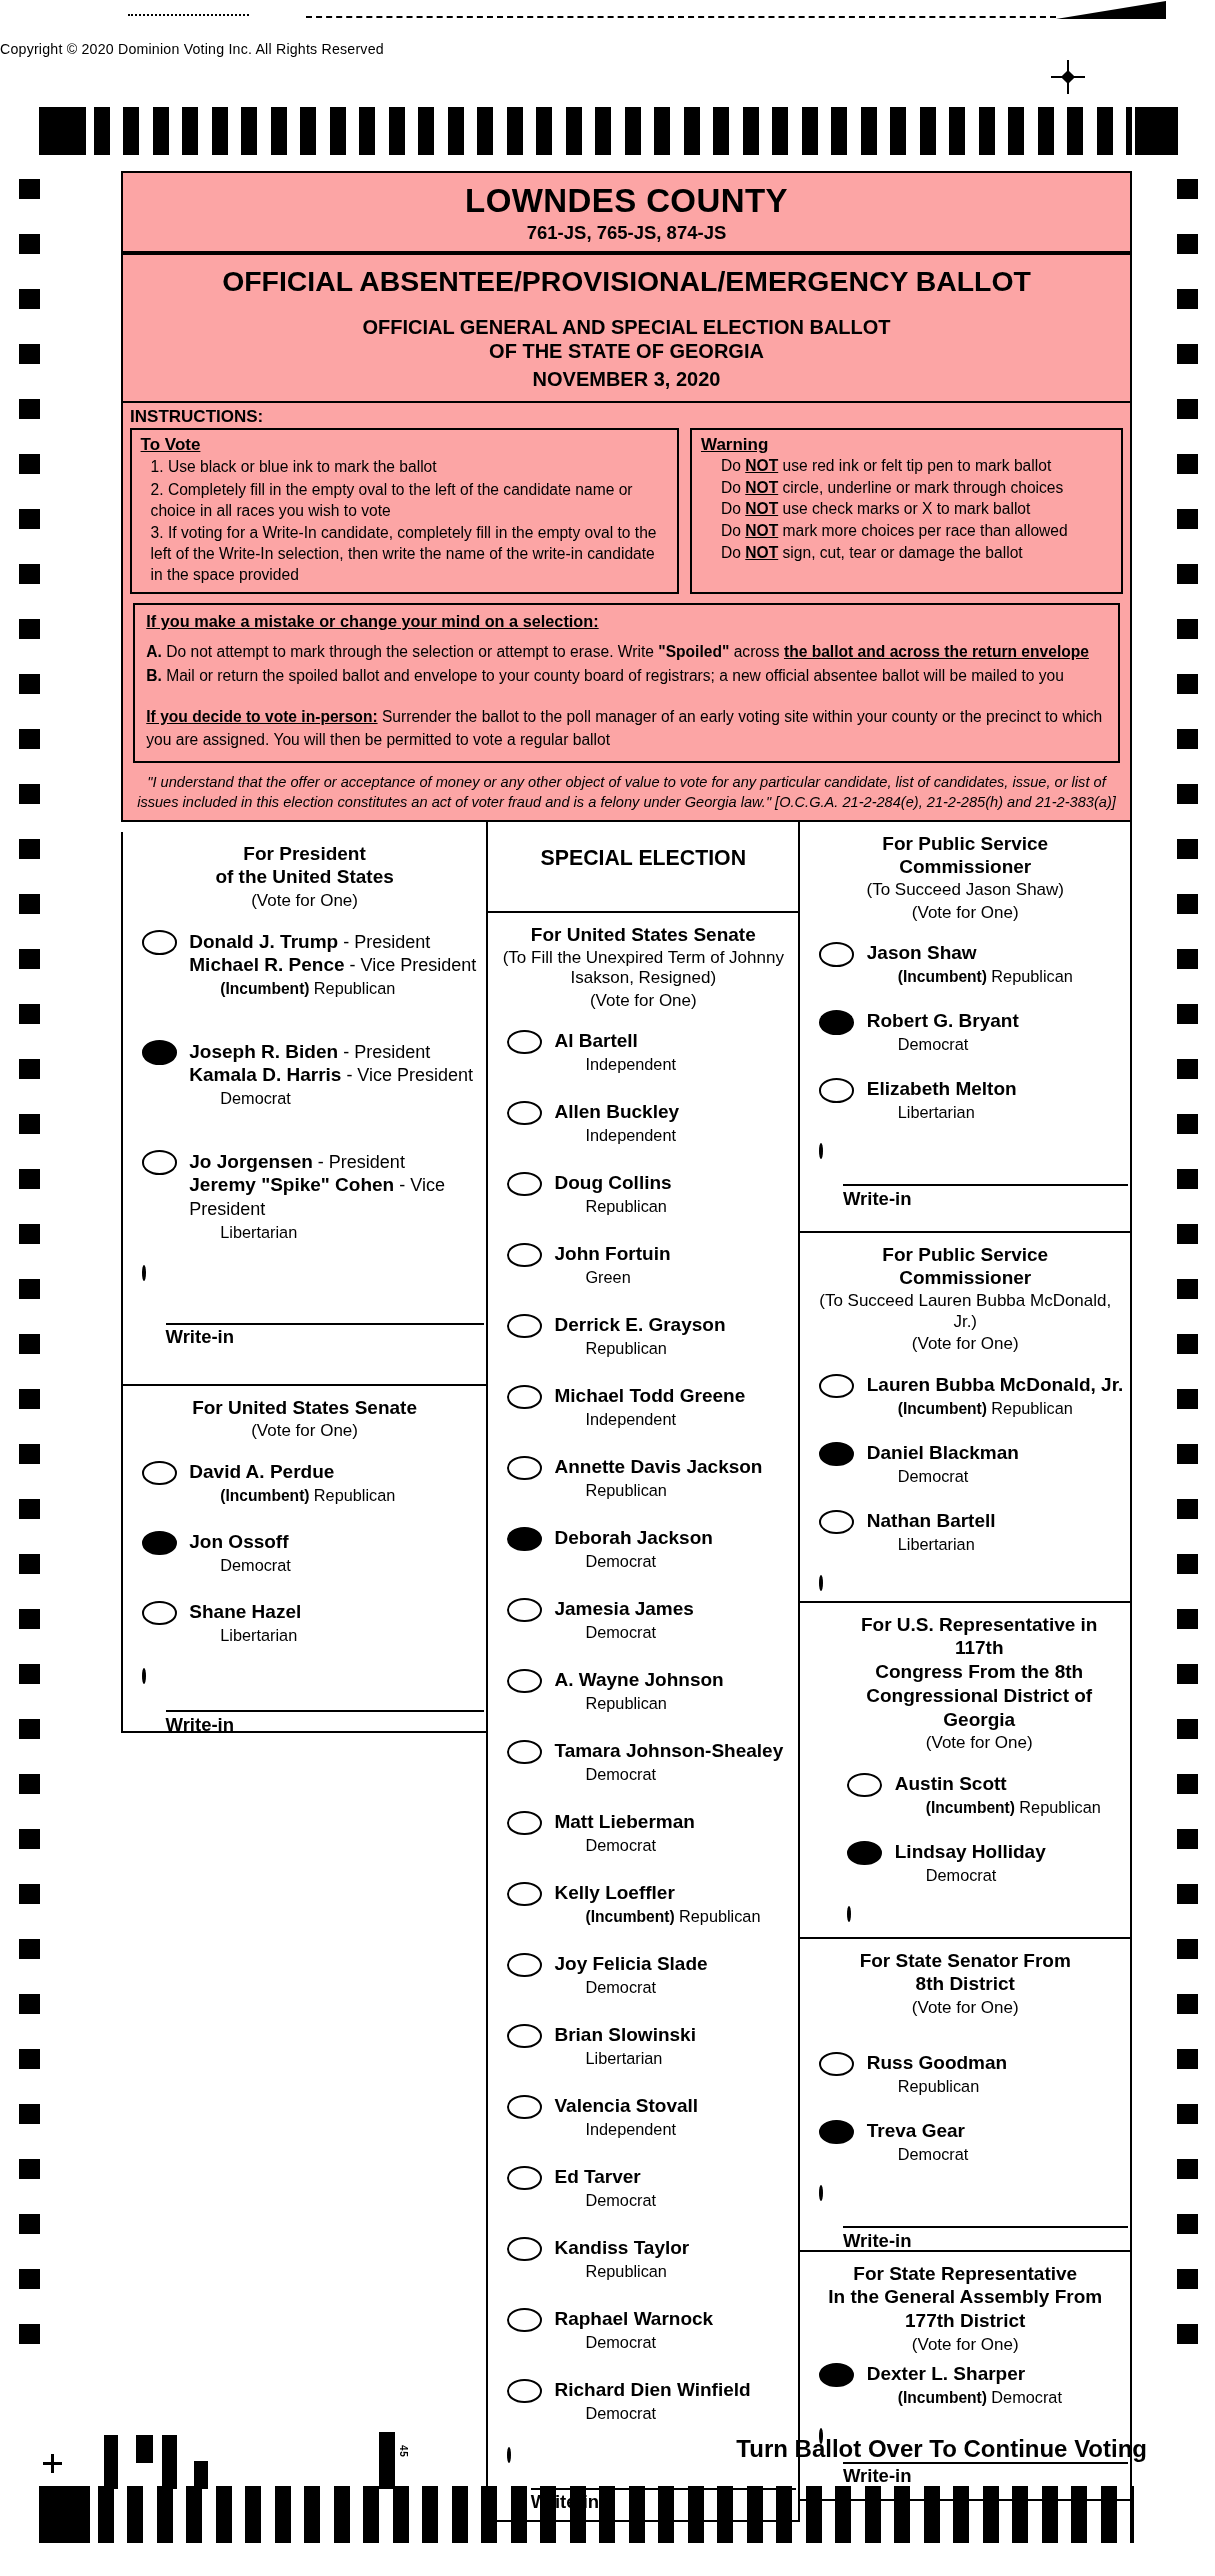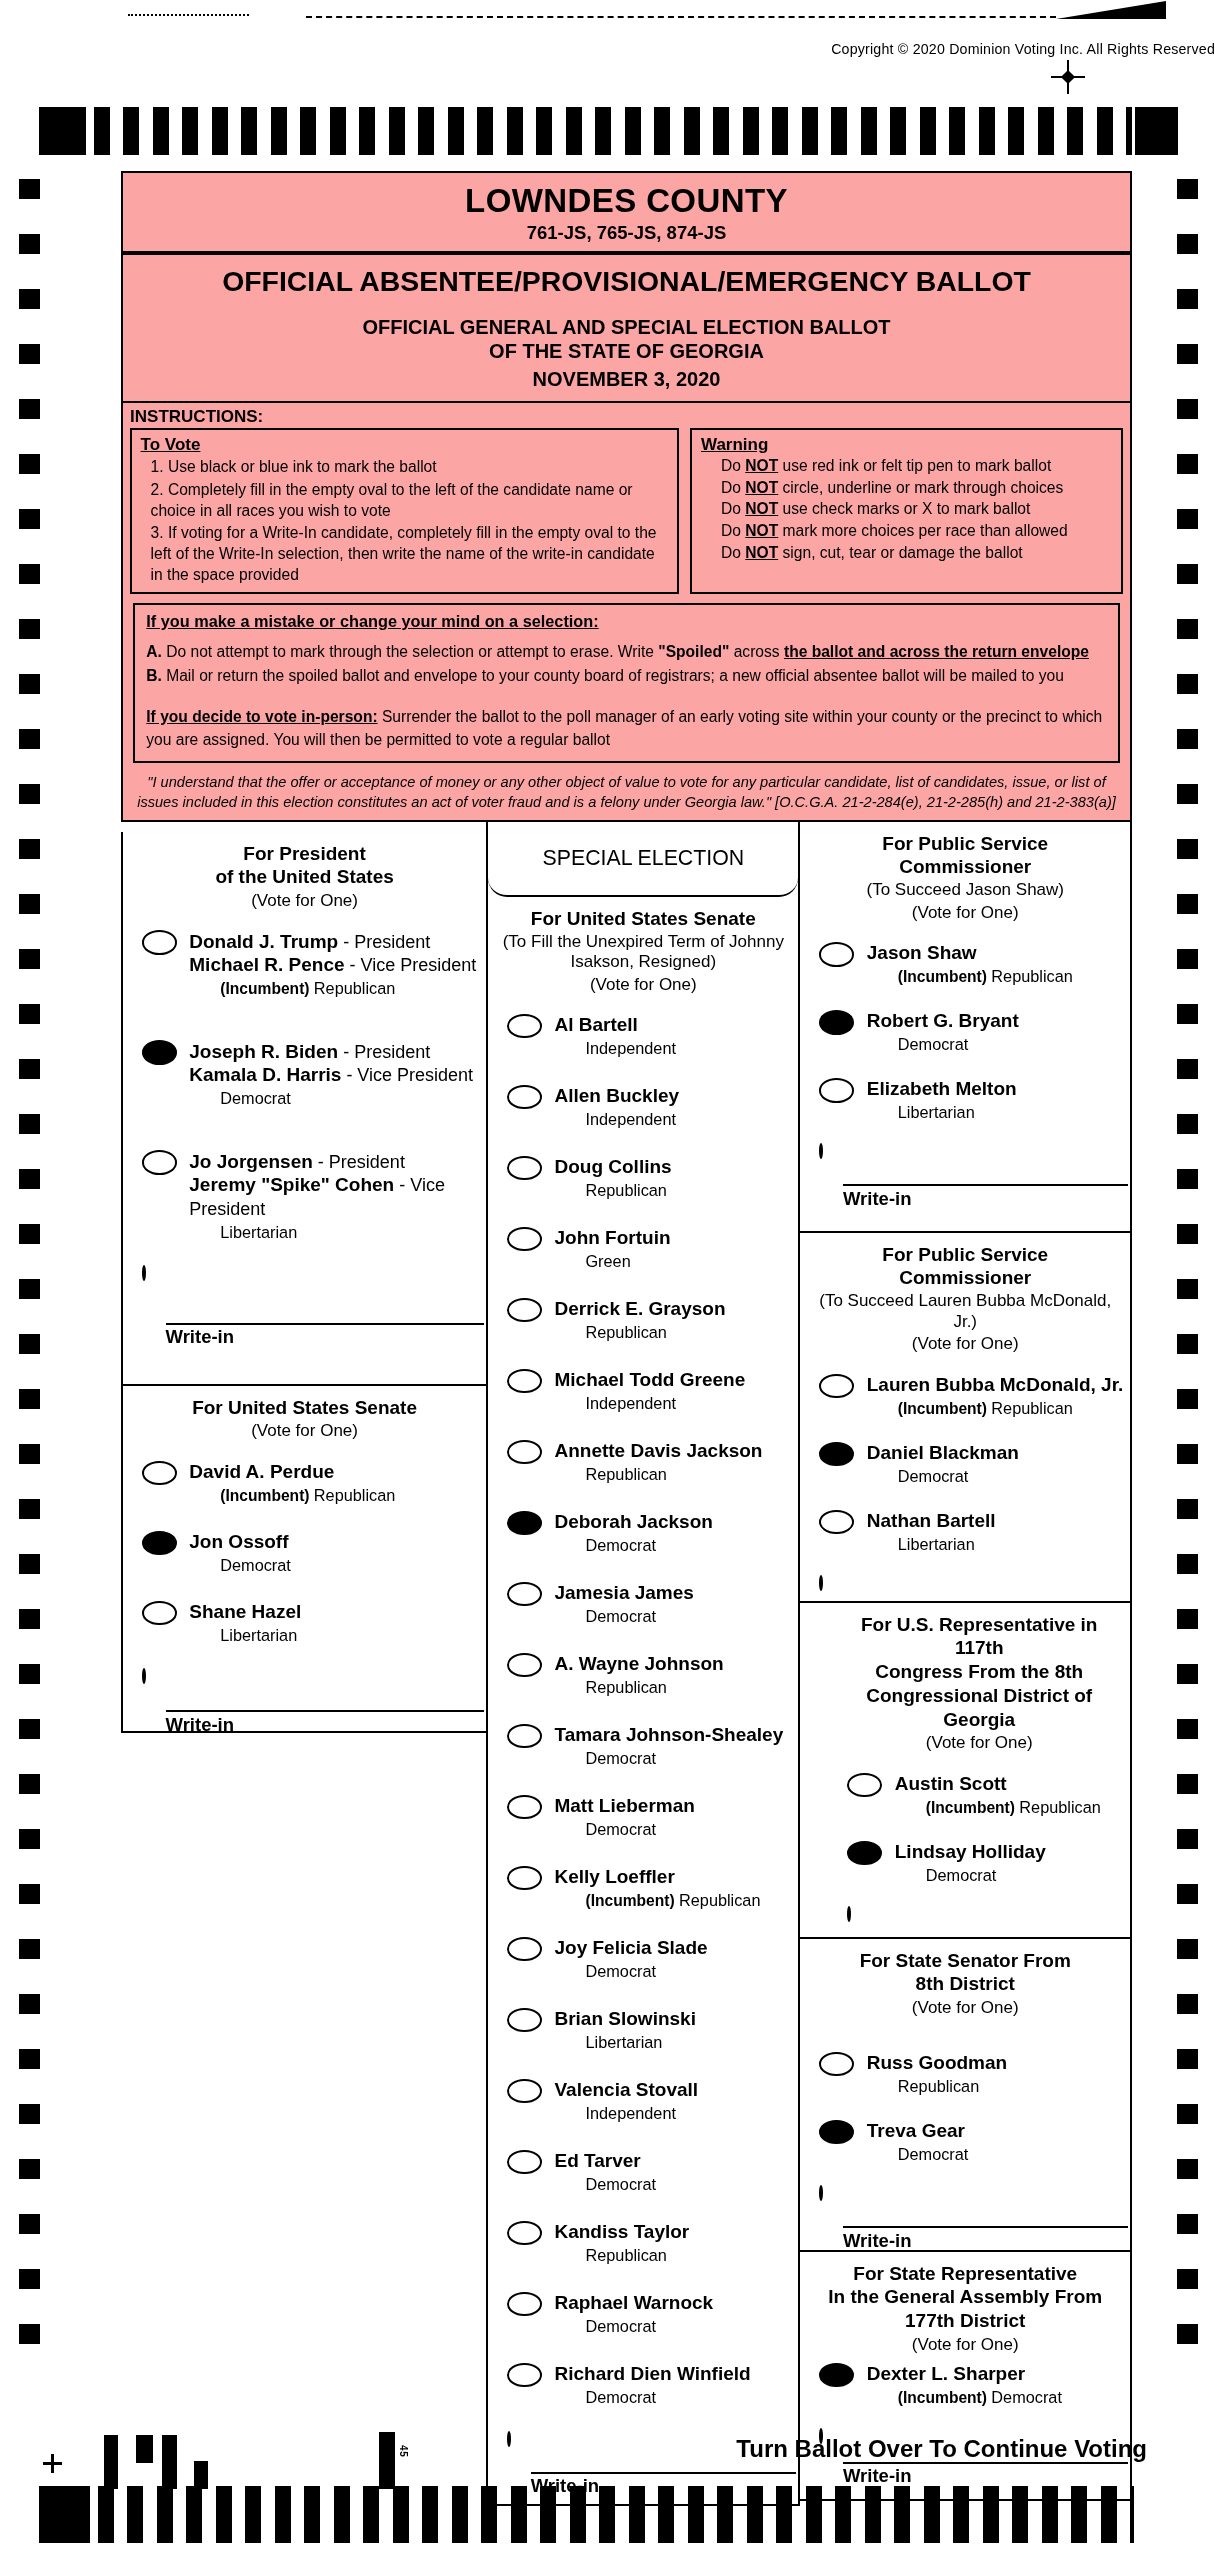--- a/index.html
+++ b/index.html
@@ -19,21 +19,21 @@
     background:repeating-linear-gradient(to right,#000 0 15.6px,transparent 15.6px 29.5px);}
   .tt-block-r{left:1135px;top:107px;width:43px;height:48px;background:#000;}
   .bt-block-l{left:39px;top:2486px;width:51px;height:57px;background:#000;}
   .bt-bars{left:98px;top:2486px;width:1036px;height:57px;
     background:repeating-linear-gradient(to right,#000 0 15.6px,transparent 15.6px 29.5px);}
   
   .cut-dots{left:128px;top:14.2px;width:121px;height:0;border-top:2.1px dotted #000;}
   .cut-dash{left:306px;top:15.6px;width:750px;height:0;border-top:2.1px dashed #000;}
   .cut-wedge{left:1056px;top:1.4px;width:0;height:0;border-bottom:18.5px solid #000;border-left:110px solid transparent;}
   
-  .copyright{left:0;top:41px;width:100%;text-align:right;font-size:14.2px;letter-spacing:0.2px;}
+  .copyright{left:0;top:41px;width:100%;text-align:left;font-size:14.2px;letter-spacing:0.2px;}
   .target{left:1051px;top:60px;width:34px;height:34px;}
   .target .th{position:absolute;left:0;top:15.6px;width:34px;height:2.8px;background:#000;}
   .target .tv{position:absolute;left:15.6px;top:0;width:2.8px;height:34px;background:#000;}
   .target .td{position:absolute;left:12px;top:12px;width:10px;height:10px;background:#000;transform:rotate(45deg);}
   .plus{left:43px;top:2454px;width:18.5px;height:18.5px;}
   .plus .th{position:absolute;left:0;top:7.8px;width:18.5px;height:3.6px;background:#000;}
   .plus .tv{position:absolute;left:7.8px;top:0;width:3.6px;height:18.5px;background:#000;}
   
   .sb{background:#000;position:absolute;}
   .stub-num{position:absolute;left:398px;top:2445px;font-size:10px;font-weight:bold;writing-mode:vertical-rl;letter-spacing:0.7px;}
@@ -67,21 +67,21 @@
   .m-inperson{font-size:15.6px;line-height:1.45;margin-top:18.5px;}
   .m-inperson .iplabel{font-weight:bold;text-decoration:underline;}
   .fineprint{font-size:14.6px;font-style:italic;text-align:center;padding:8.5px 2.8px 7.1px;line-height:1.4;}
   
   .grid{border-top:2.1px solid #000;display:flex;align-items:flex-start;}
   .col{box-sizing:border-box;}
   .col-left{width:380px;border-left:2.1px solid #000;margin-top:10px;}
   .col-mid{width:327px;border-left:2.1px solid #000;border-right:2.1px solid #000;}
   .col-right{width:345px;border-right:2.1px solid #000;}
   .race{box-sizing:border-box;overflow:hidden;border-bottom:2.1px solid #000;}
-  .se-head{box-sizing:border-box;height:75px;border-bottom:2.1px solid #000;text-align:center;font-size:21.3px;font-weight:normal;padding-top:24px;border-radius:19px;}
+  .se-head{box-sizing:border-box;height:91px;border-bottom:2.1px solid #000;text-align:center;font-size:21.3px;font-weight:bold;padding-top:24px;}
   .rhead{text-align:center;padding:10px 7.1px 0;}
   .rtitle{font-size:19px;font-weight:bold;line-height:1.25;white-space:pre-line;}
   .rsub{font-size:17px;line-height:1.2;margin-top:1.4px;}
   .rvote{font-size:17px;margin-top:2.1px;}
   .cands{margin-top:18.5px;}
   .cand{display:flex;gap:12.8px;box-sizing:border-box;padding-left:18.5px;}
   .race-president .cand{height:110px;}
   .race-ussen .cand{height:70px;}
   .col-mid .cand{height:71px;}
   .col-right .cand{height:68px;}

